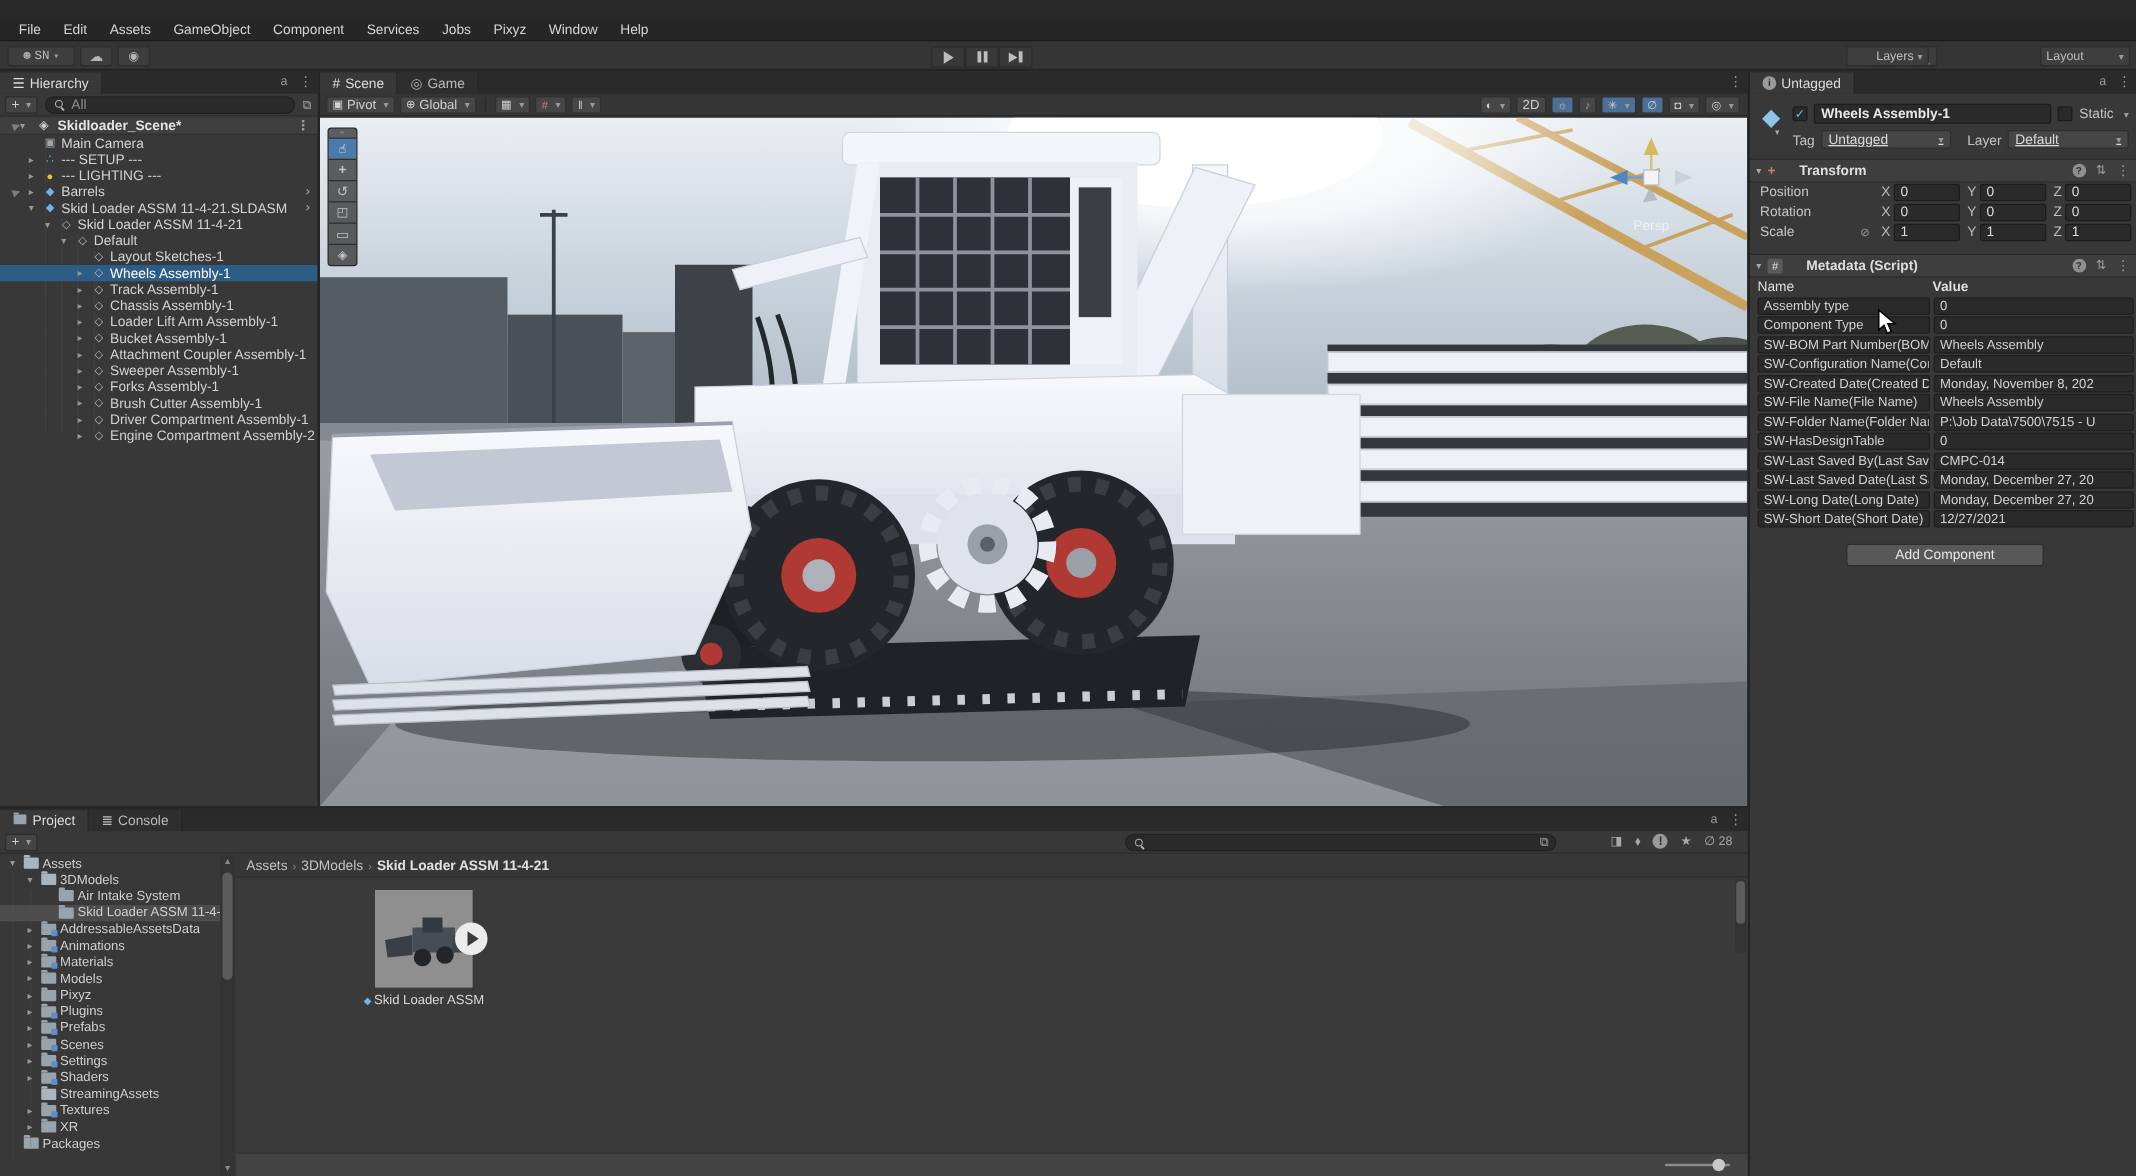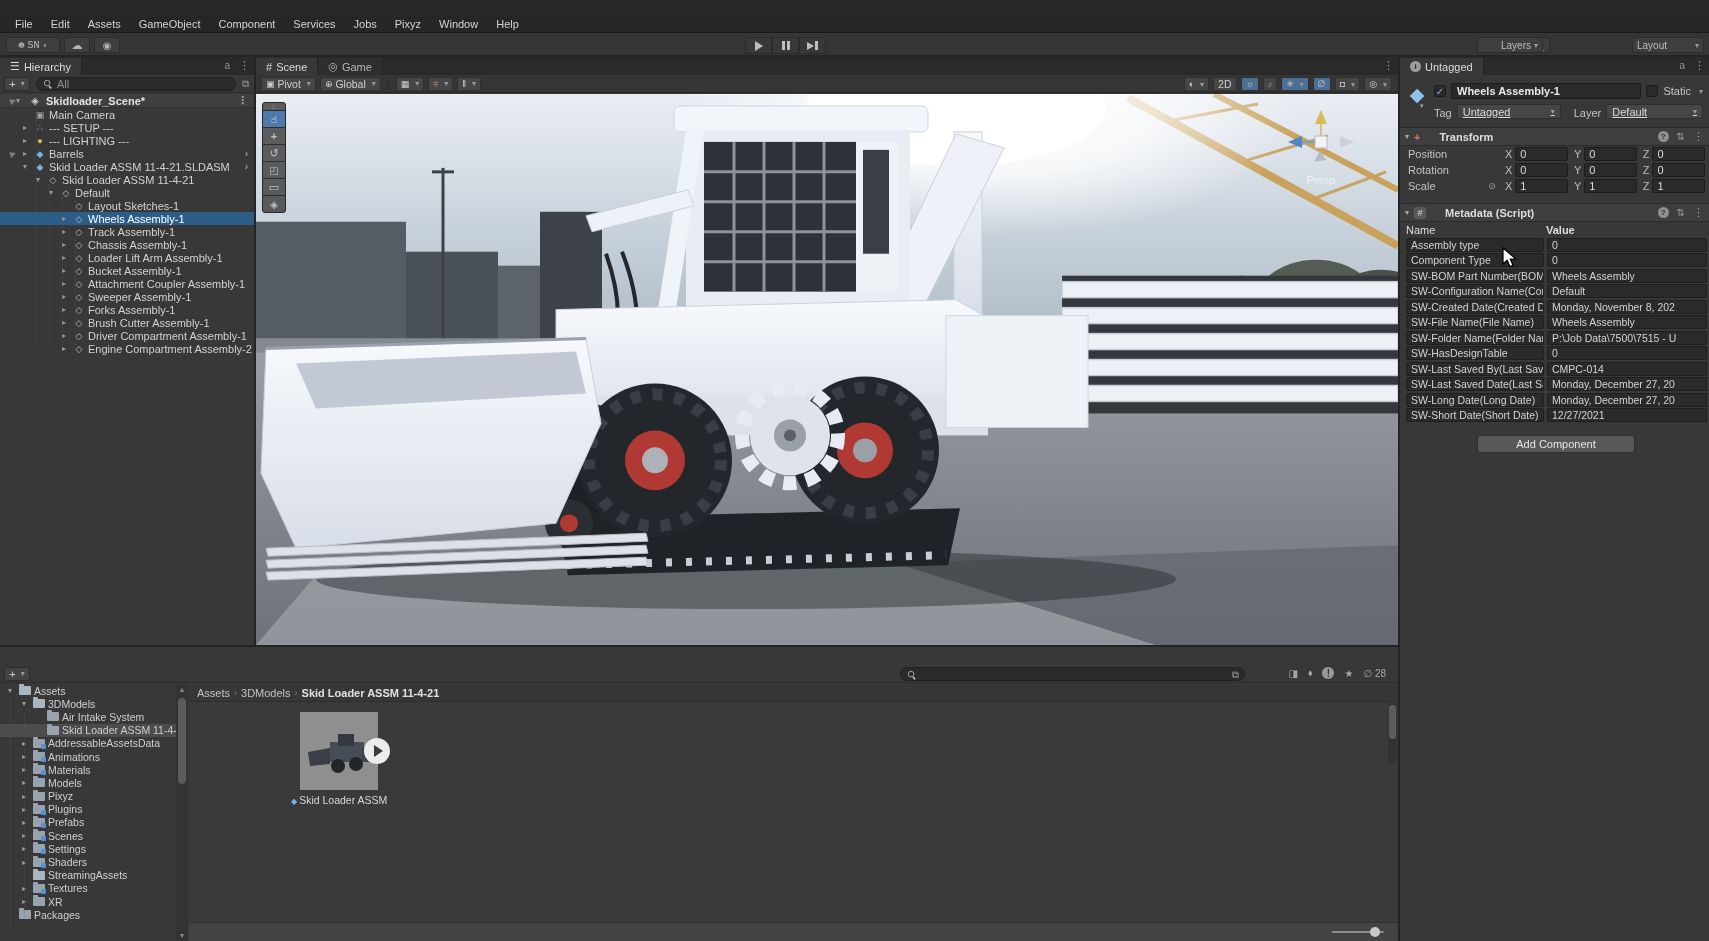--- a/index.html
+++ b/index.html
@@ -817,20 +817,34 @@
             <span class="mname">SW-Short Date(Short Date)</span>
             <span class="mval">12/27/2021</span>
           </div>
         </div>
     </div>
 
     <div class="add-comp">Add Component</div>
   </div>
 
   <div id="project" class="panel">
+    <div class="tabstrip">
+      <div class="tab active">
+        <span><span class="ic-folder" style="transform:scale(.85);"></span></span>
+        <span>Project</span>
+      </div>
+      <div class="tab">
+        <span>≣</span>
+        <span>Console</span>
+      </div>
+      <div class="strip-icons">
+        <span class="lock-icon"></span>
+        <span class="kebab-icon"></span>
+      </div>
+    </div>
     <div class="p-toolbar">
       <div class="plus-btn">+<span class="caret">▾</span></div>
       <div class="p-search">
         <span class="mag" style="transform:scale(.8);"></span>
         <span class="subwin-icon" style="margin-left:auto;"></span>
       </div>
       <div class="p-icons">
         <span>◨</span>
         <span>⬧</span>
         <span style="width:12px;height:12px;border-radius:50%;background:#9a9a9a;color:#333;display:inline-flex;align-items:center;justify-content:center;font-weight:bold;">!</span>

